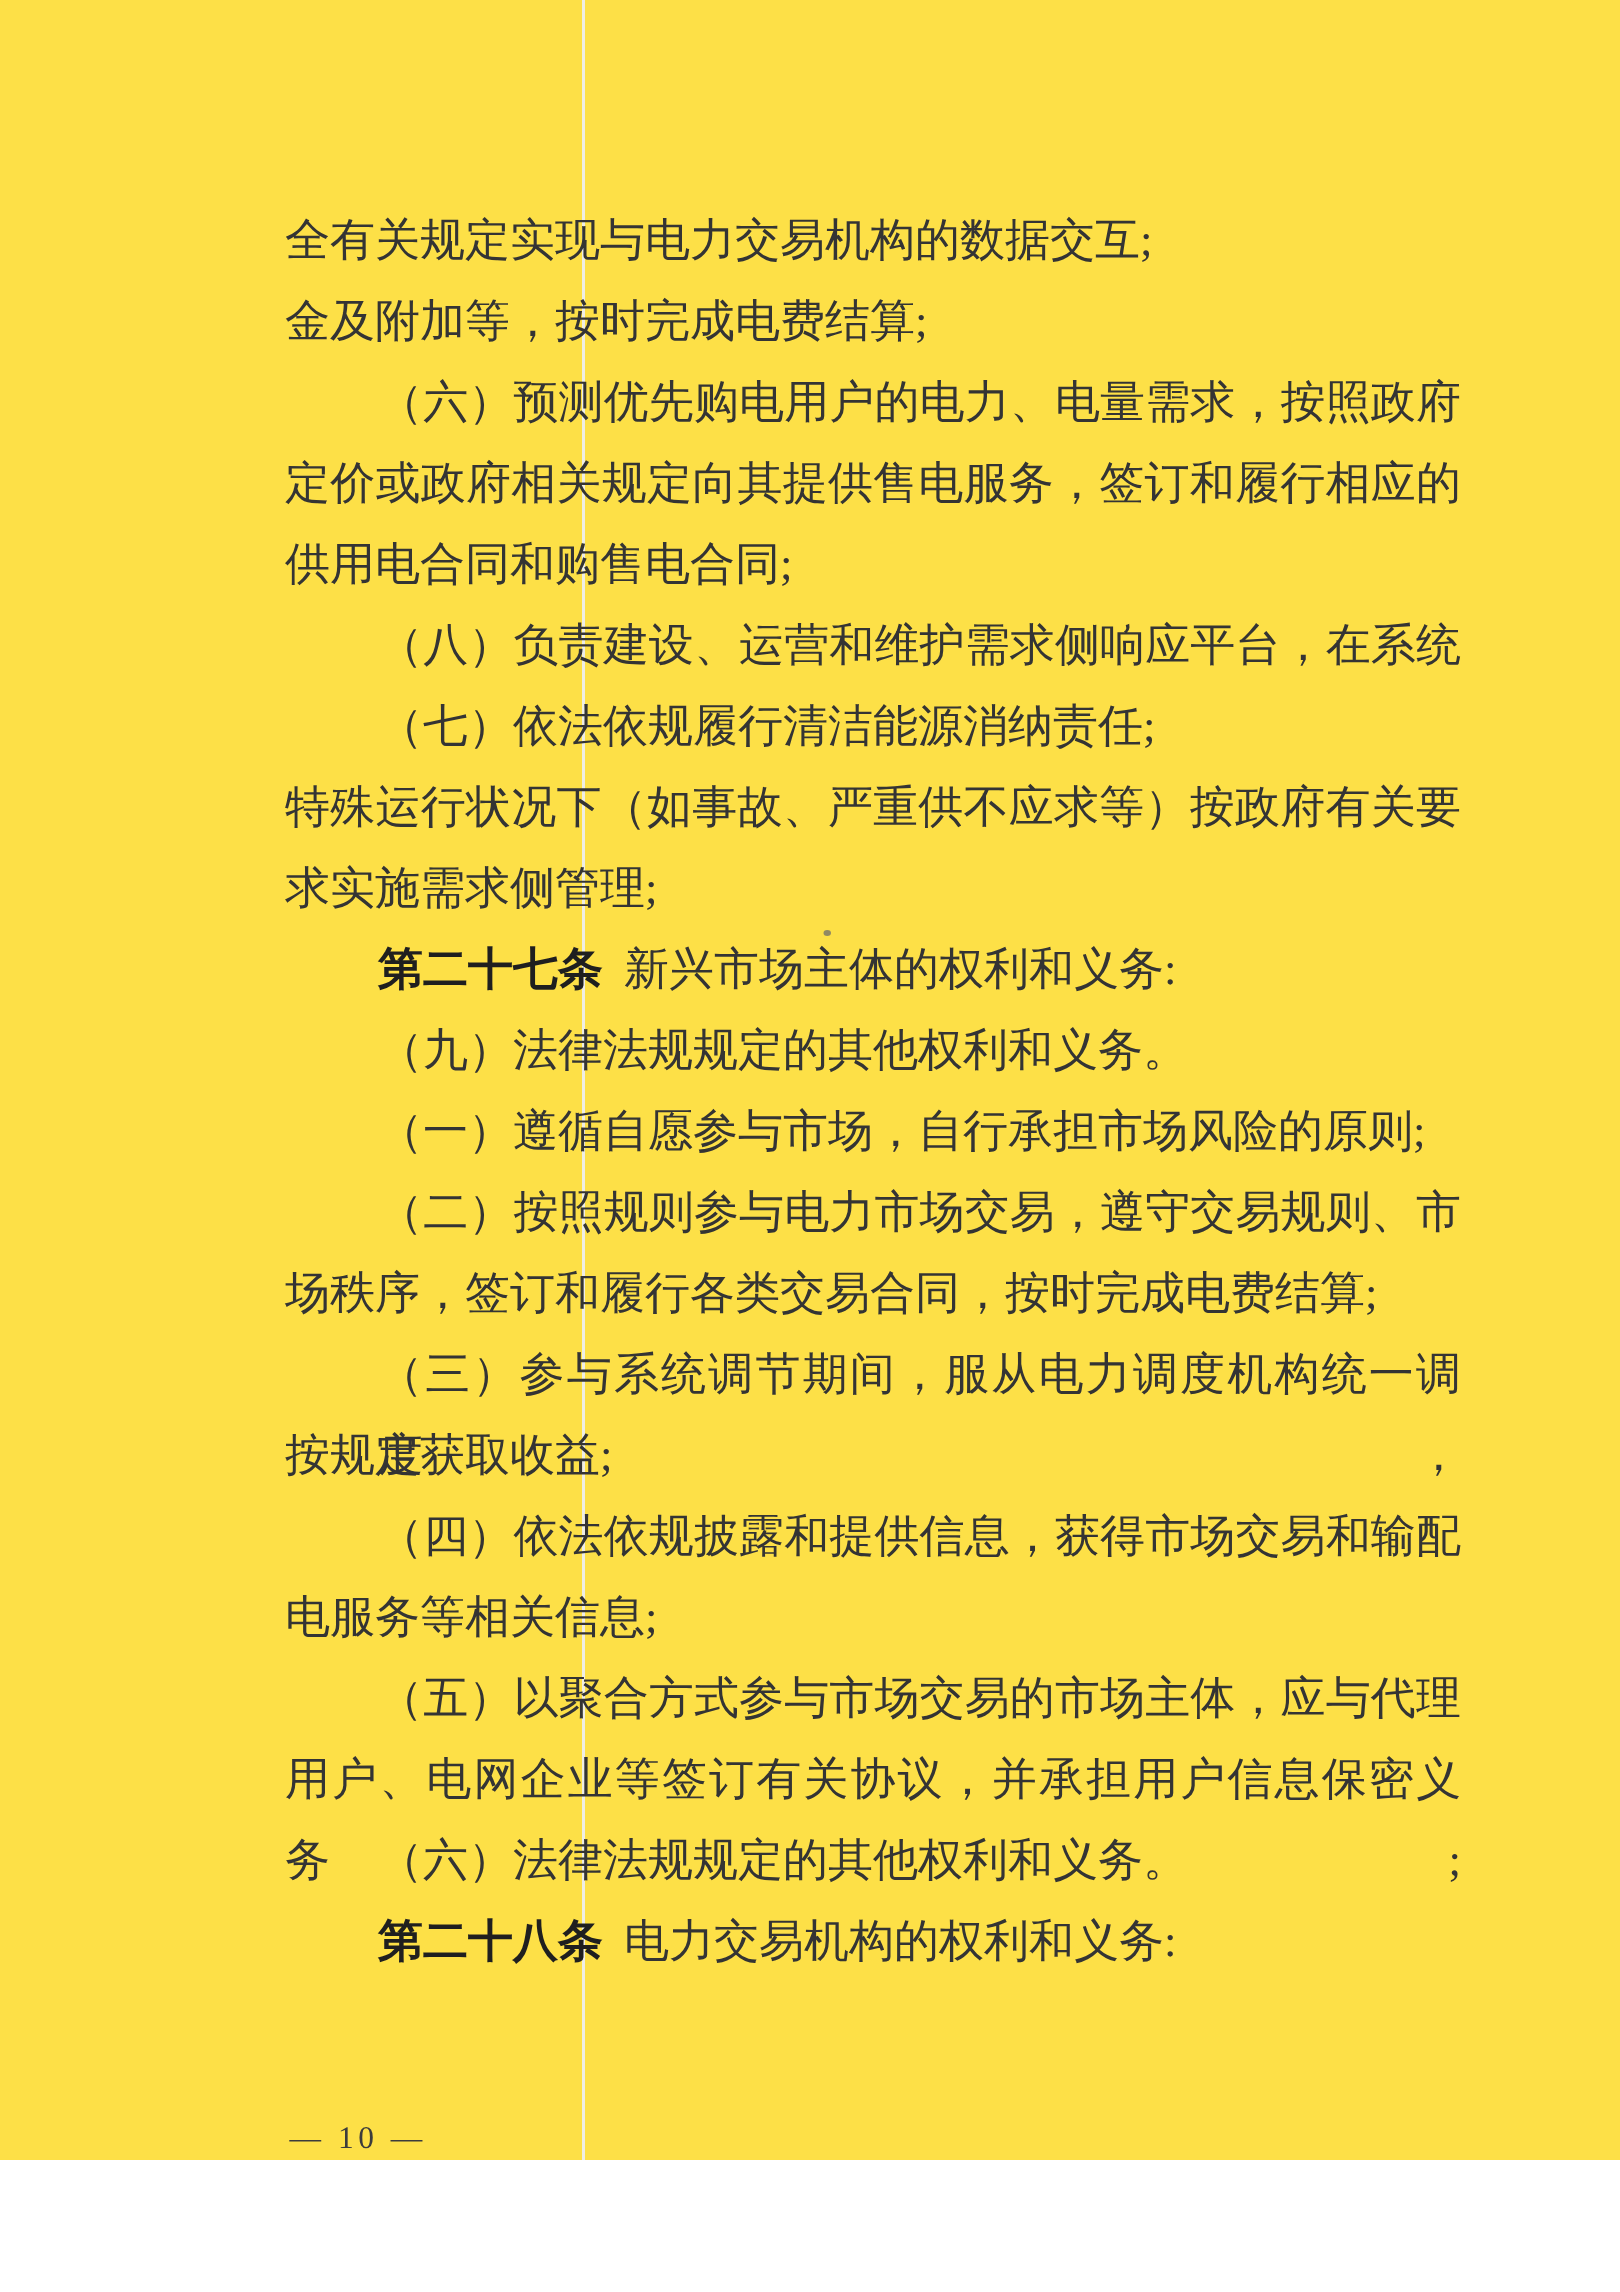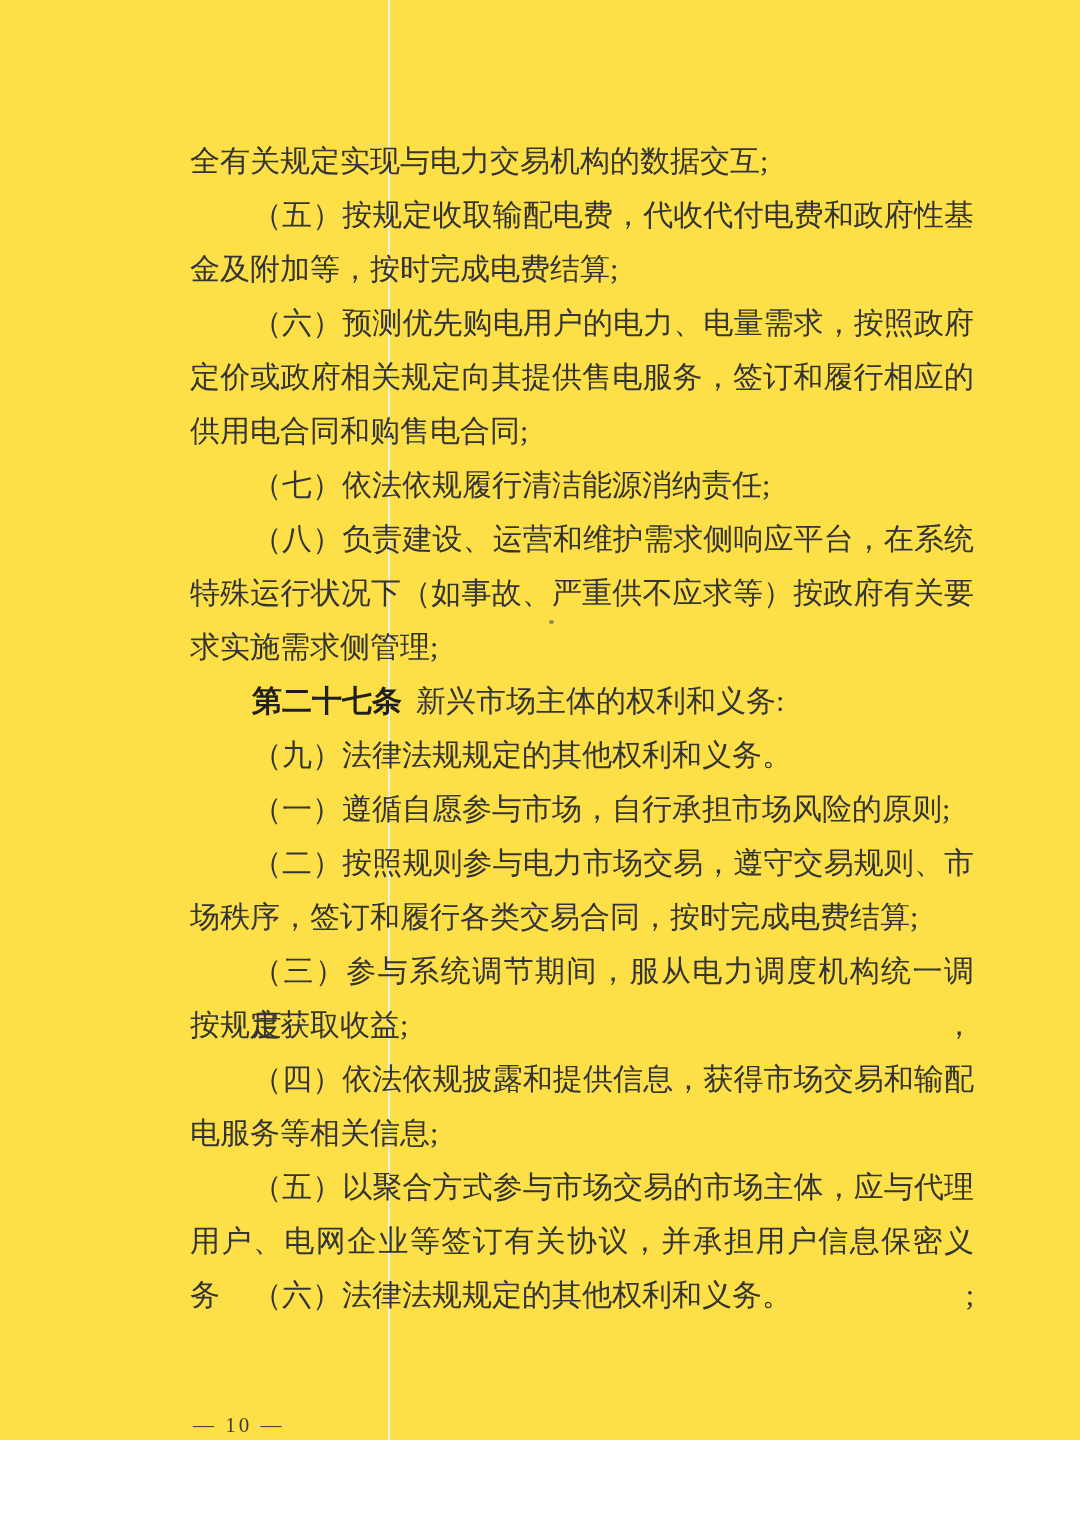--- a/index.html
+++ b/index.html
@@ -94,41 +94,41 @@
     letter-spacing: -1px;
   }
 </style>
 </head>
 <body>
 
 <div class="page">
   <div class="scanline"></div>
   <div class="doc">
       <div class="line"><span>全有关规定实现与电力交易机构的数据交互;</span></div>
-      <div class="line indent full"><span>（五）按规定收取输配电费，代收代付电费和政府性基</span></div>
       <div class="line"><span>金及附加等，按时完成电费结算;</span></div>
       <div class="line indent full"><span>（六）预测优先购电用户的电力、电量需求，按照政府</span></div>
       <div class="line full"><span>定价或政府相关规定向其提供售电服务，签订和履行相应的</span></div>
       <div class="line"><span>供用电合同和购售电合同;</span></div>
+      <div class="line indent full"><span>（八）负责建设、运营和维护需求侧响应平台，在系统</span></div>
       <div class="line indent"><span>（七）依法依规履行清洁能源消纳责任;</span></div>
-      <div class="line indent full"><span>（八）负责建设、运营和维护需求侧响应平台，在系统</span></div>
       <div class="line full"><span>特殊运行状况下（如事故、严重供不应求等）按政府有关要</span></div>
       <div class="line"><span>求实施需求侧管理;</span></div>
       <div class="line indent"><span class="article-no">第二十七条</span><span>新兴市场主体的权利和义务:</span></div>
       <div class="line indent"><span>（九）法律法规规定的其他权利和义务。</span></div>
       <div class="line indent"><span>（一）遵循自愿参与市场，自行承担市场风险的原则;</span></div>
       <div class="line indent full"><span>（二）按照规则参与电力市场交易，遵守交易规则、市</span></div>
       <div class="line"><span>场秩序，签订和履行各类交易合同，按时完成电费结算;</span></div>
       <div class="line indent full"><span>（三）参与系统调节期间，服从电力调度机构统一调度，</span></div>
       <div class="line"><span>按规定获取收益;</span></div>
       <div class="line indent full"><span>（四）依法依规披露和提供信息，获得市场交易和输配</span></div>
       <div class="line"><span>电服务等相关信息;</span></div>
       <div class="line indent full"><span>（五）以聚合方式参与市场交易的市场主体，应与代理</span></div>
       <div class="line full"><span>用户、电网企业等签订有关协议，并承担用户信息保密义务;</span></div>
       <div class="line indent"><span>（六）法律法规规定的其他权利和义务。</span></div>
+      <div class="line indent"><span class="article-no">第二十八条</span><span>电力交易机构的权利和义务:</span></div>
     </div>
   <div class="speck"></div>
   <div class="pageno">— 10 —</div>
   <div class="logo">
     <span class="logo-latin" style="color: rgb(226, 0, 26);">ESCN</span>
     <span class="logo-cjk" style="color: rgb(226, 0, 26);">中国储能网</span>
   </div>
 </div>
 
 </body></html>

